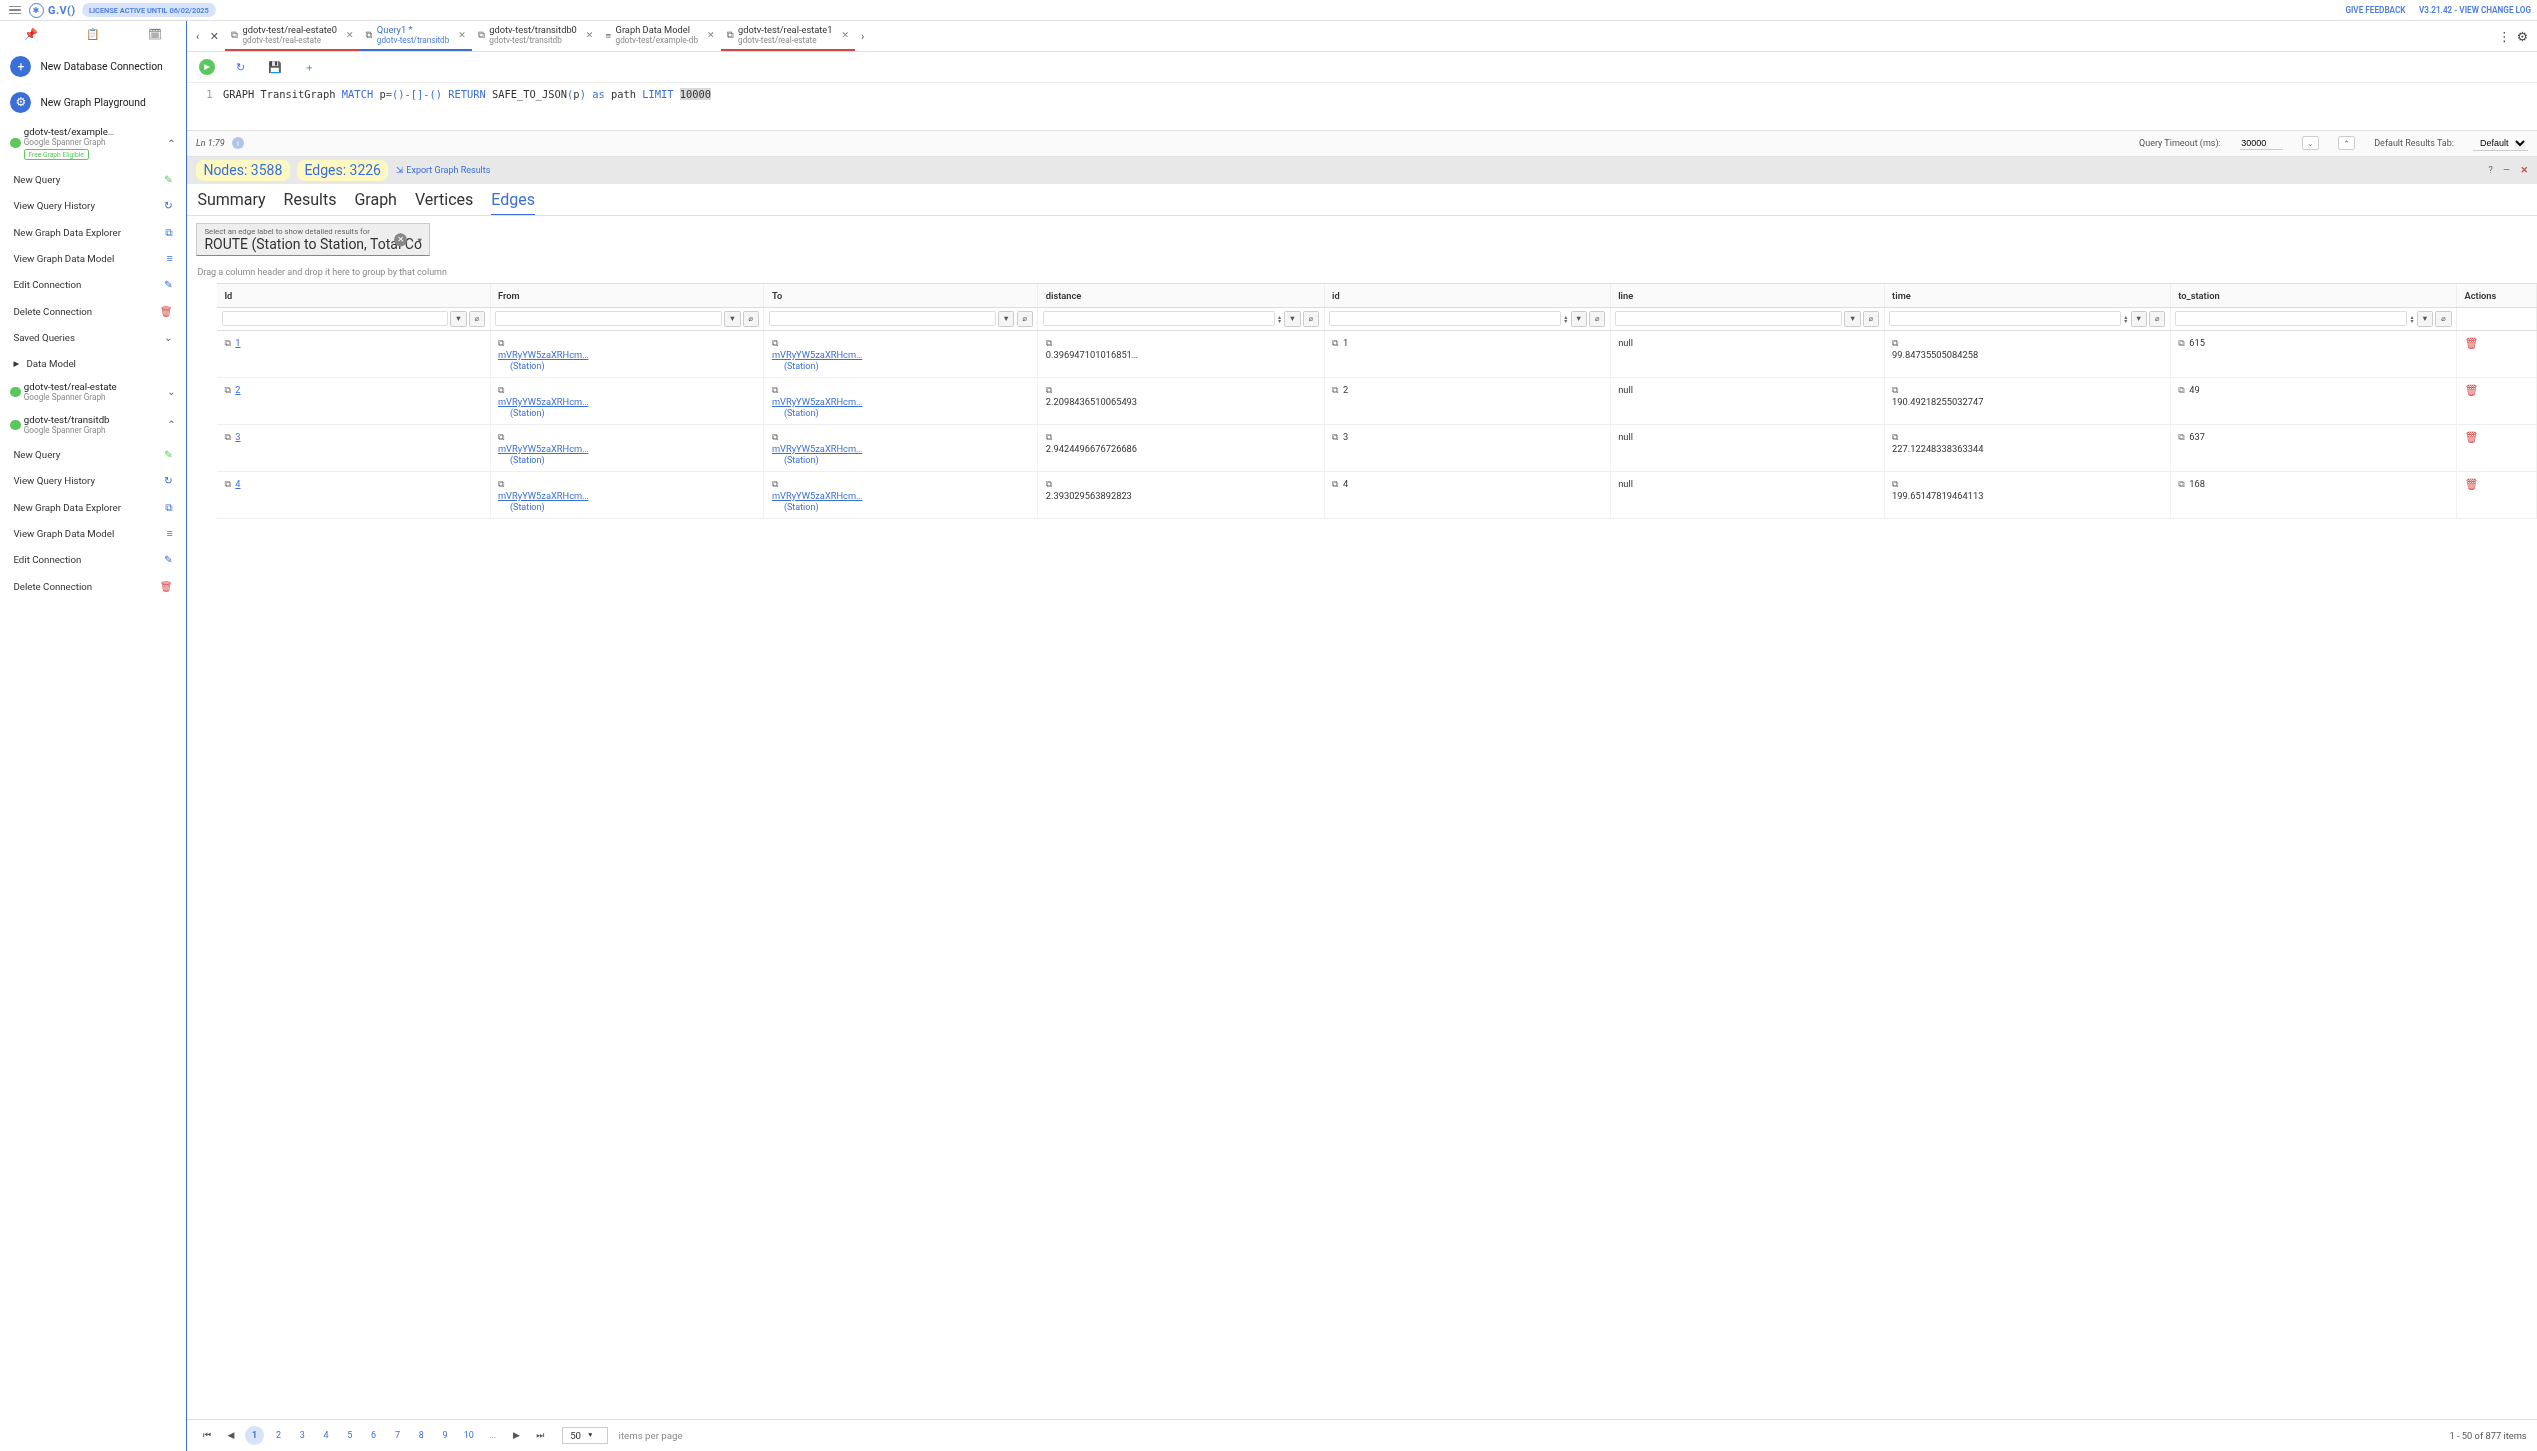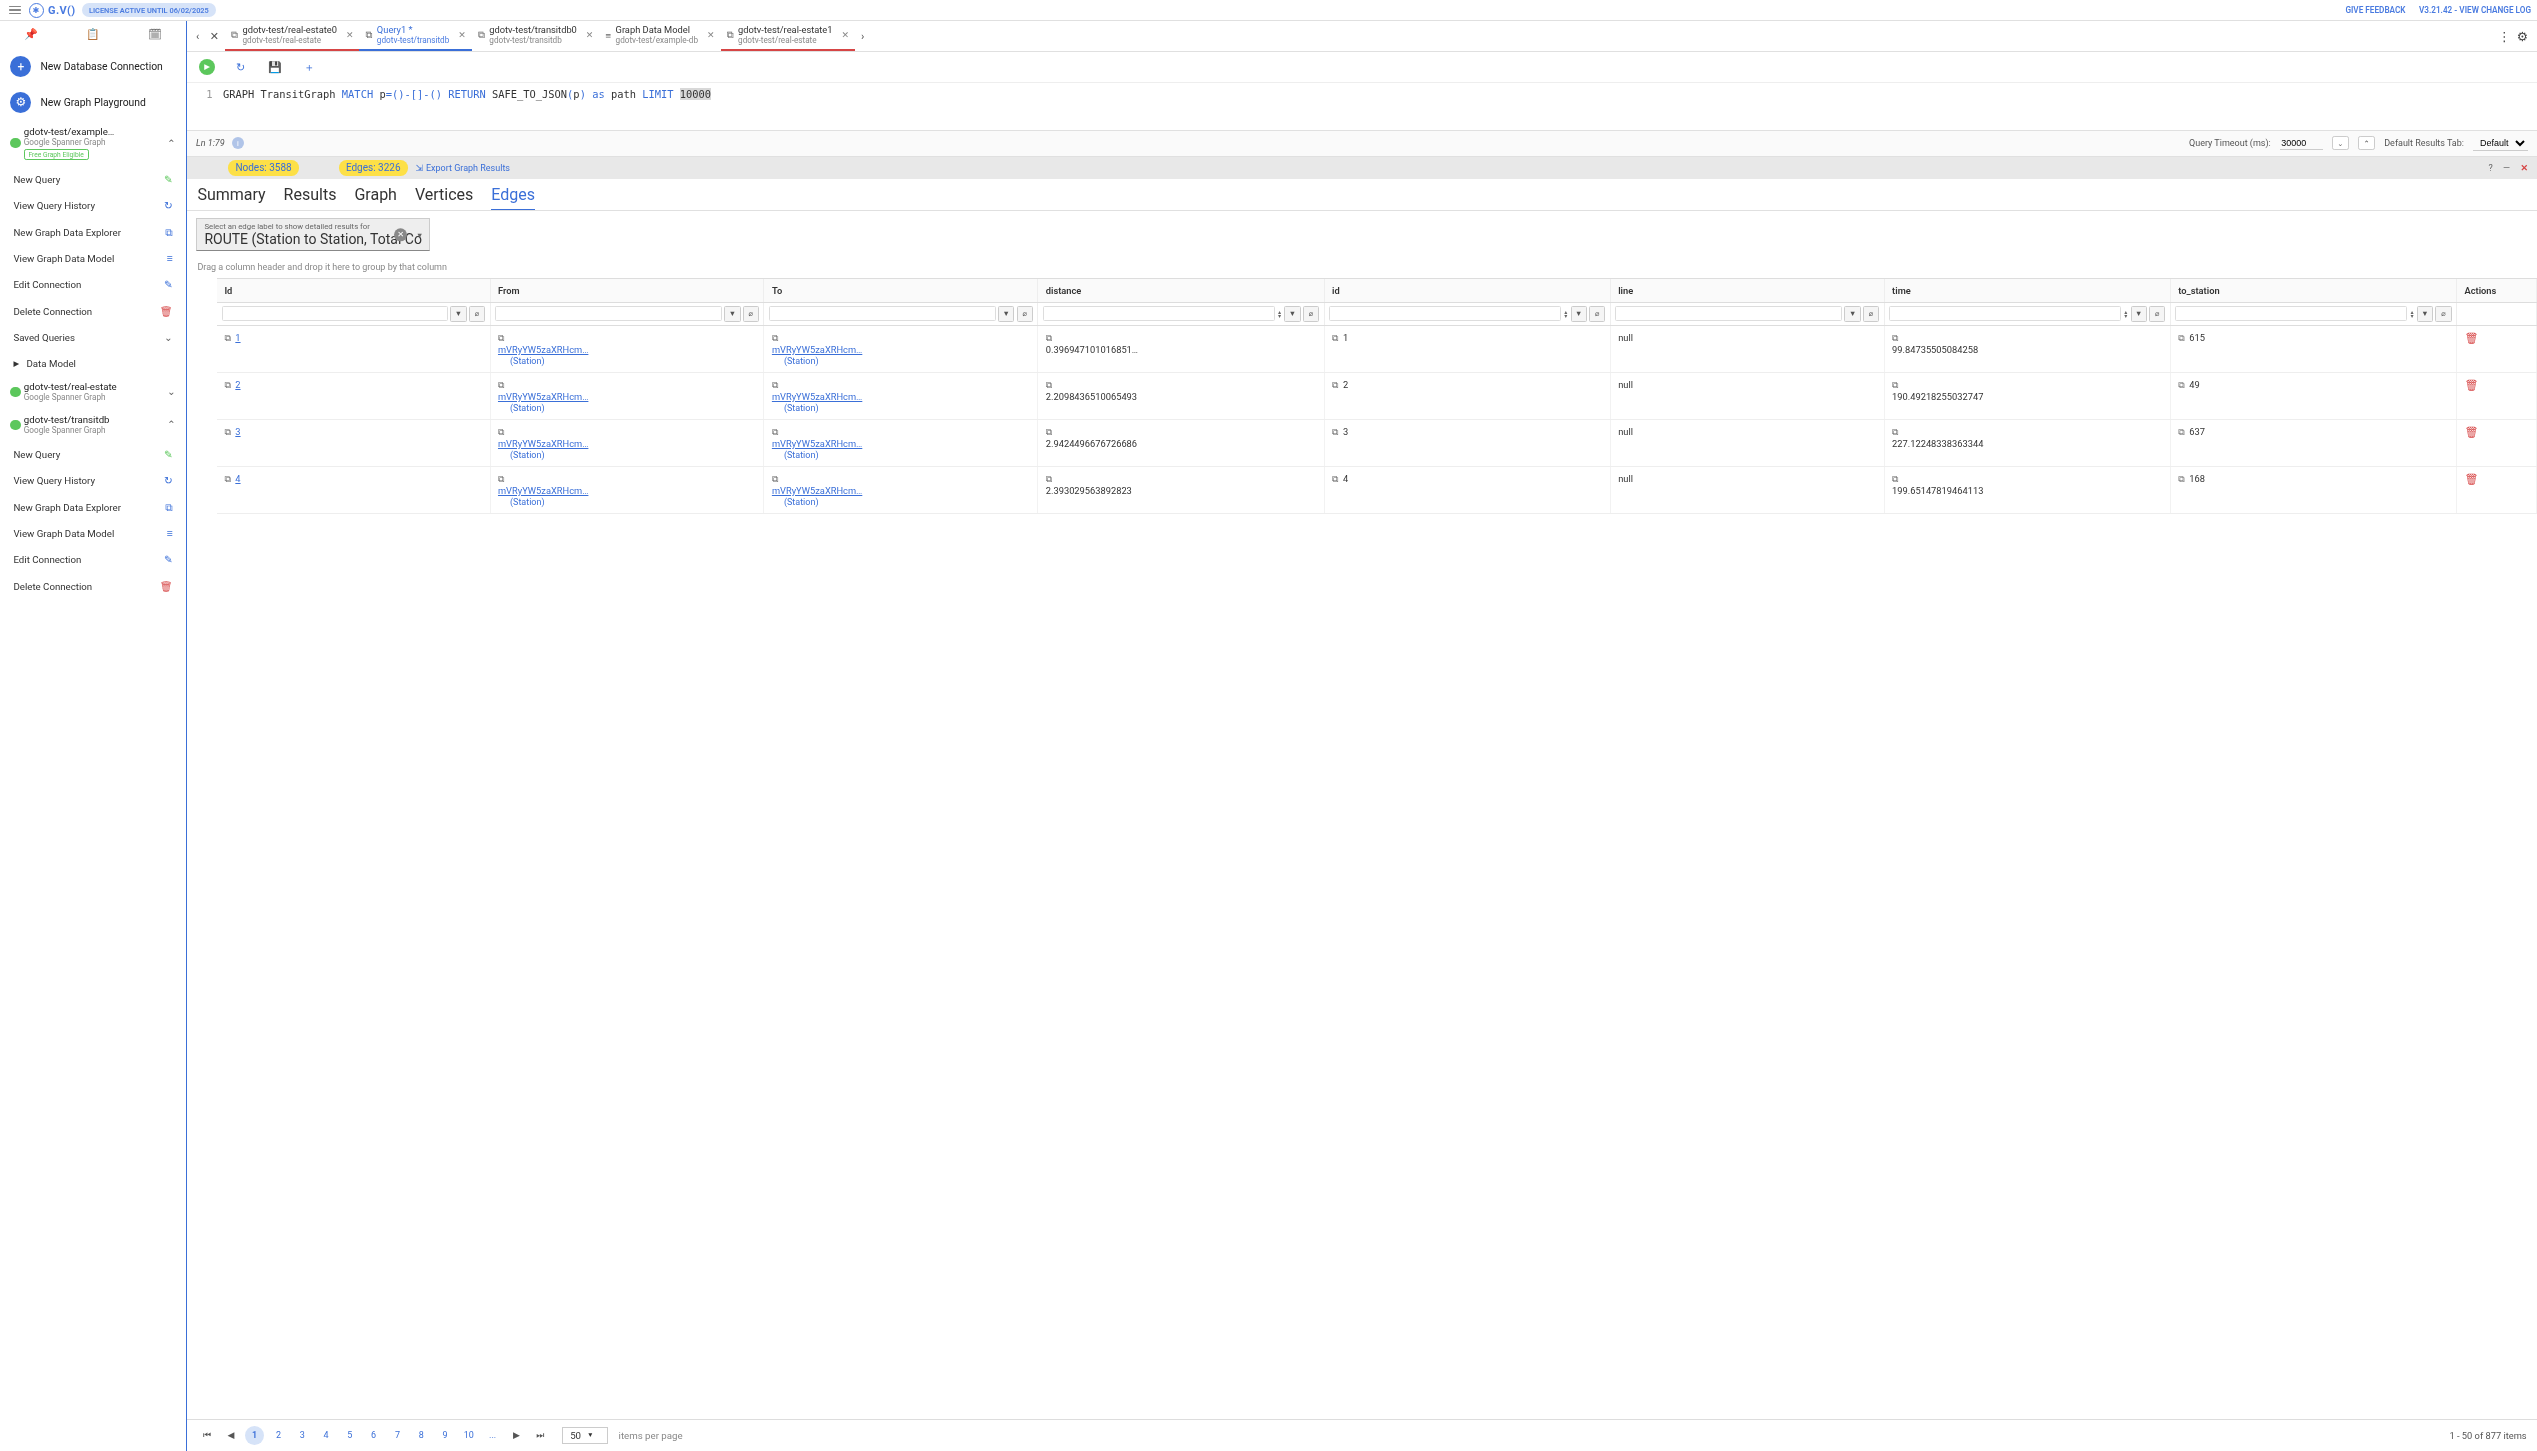--- a/index.html
+++ b/index.html
@@ -70,28 +70,28 @@
 .editor { display: flex; padding: 4.5px 0 30px 0; font-family: "Menlo", "Consolas", monospace; font-size: 10.4px; }
 .gutter { width: 36px; text-align: right; padding-right: 10.4px; color: #999; }
 .code { flex: 1; white-space: pre; }
 .code .kw { color: #3a6fd8; }
 .code .lit { background: #d8d8d8; }
 
 
 .status { display: flex; align-items: center; padding: 4.5px 9px; border-top: 0.7px solid #e0e0e0; border-bottom: 0.7px solid #e0e0e0; font-size: 9px; color: #555; background: #fafafa; gap: 7.4px; }
 .status .pos { font-style: italic; }
 .status .info { width: 12px; height: 12px; border-radius: 50%; background: #b0c4e8; color: #fff; display: flex; align-items: center; justify-content: center; font-size: 7.4px; }
-.status-right { margin-left: auto; display: flex; align-items: center; gap: 9px; }
+.status-right { margin-left: auto; display: flex; align-items: center; gap: 19px; }
 .status-right input { width: 43px; border: none; border-bottom: 0.7px solid #ccc; font-size: 9px; padding: 1.5px; background: transparent; }
 .status-right select { border: none; border-bottom: 0.7px solid #ccc; font-size: 9px; background: transparent; padding: 1.5px 3px; }
 .chev-btn { border: 0.7px solid #ccc; border-radius: 2.2px; padding: 1.5px 4.5px; cursor: pointer; background: #fff; font-size: 7.4px; color: #555; }
 
 
 .res-hdr { display: flex; align-items: center; padding: 3.7px 9px; background: #e8e8e8; font-size: 9px; gap: 7.4px; }
-.pill { background: #fde047; color: #3a6fd8; padding: 2.2px 7.4px; border-radius: 7.4px; font-size: 10px; margin-left: 32px; }
+.pill { background: #fef9c3; color: #3a6fd8; padding: 2.2px 7.4px; border-radius: 7.4px; font-size: 14px; }
 .export { color: #3a6fd8; cursor: pointer; display: flex; align-items: center; gap: 3px; font-size: 9px; }
 .res-hdr-right { margin-left: auto; display: flex; gap: 10.4px; color: #666; }
 .res-hdr-right span { cursor: pointer; }
 .res-hdr-right .close { color: #d64545; font-weight: bold; }
 
 
 .rtabs { display: flex; gap: 18px; padding: 6px 10.4px 0 10.4px; border-bottom: 0.7px solid #e0e0e0; font-size: 16px; }
 .rtab { padding-bottom: 4.5px; cursor: pointer; color: #333; }
 .rtab.active { color: #3a6fd8; border-bottom: 1.5px solid #3a6fd8; }
 

